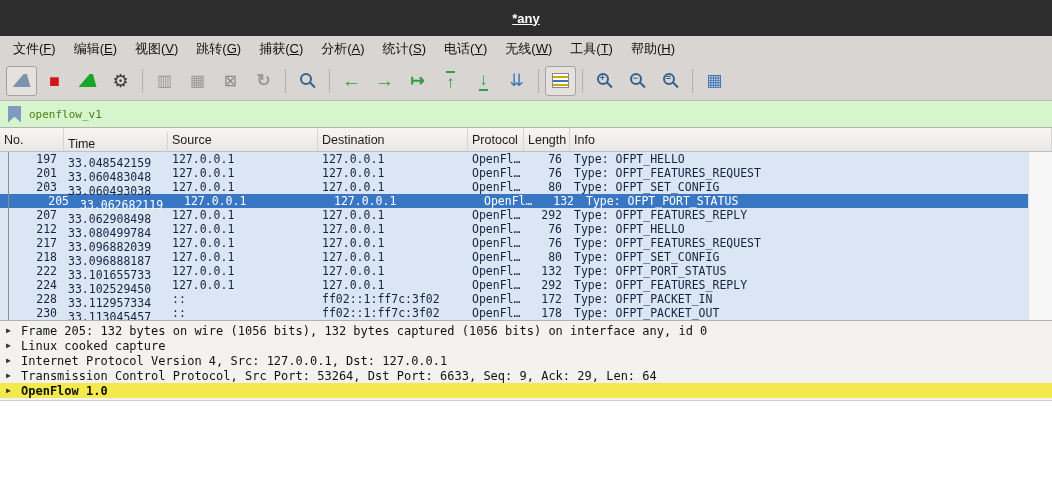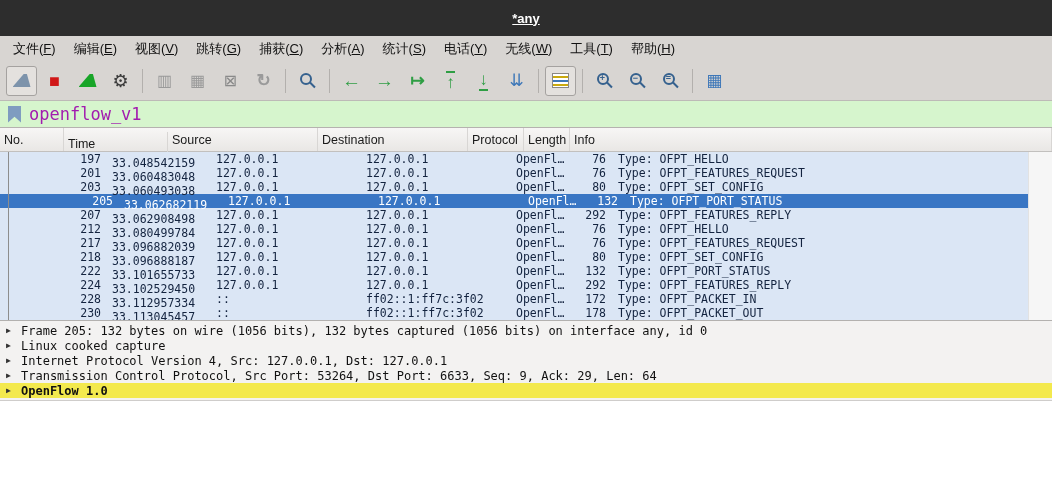--- a/index.html
+++ b/index.html
@@ -36,21 +36,21 @@
   .icon-stripes{width:17px;height:15px;display:inline-block;border:1px solid #8a8885;background:
     linear-gradient(to bottom,#fff 0 2px,#caa90e 2px 4px,#fff 4px 6px,#3d77b8 6px 8px,
     #fff 8px 10px,#caa90e 10px 12px,#fff 12px 13px,#3d77b8 13px 15px);}
 
   
   .filterbar{height:27px;flex:none;background:var(--filter-bg,#d6f5cd);display:flex;
     align-items:center;border-bottom:1px solid #b5b2af;padding-left:5px;}
   .bookmark{width:13px;height:17px;flex:none;background:#7f9cc0;margin:0 8px 0 3px;
     clip-path:polygon(0 0,100% 0,100% 100%,50% 66%,0 100%);}
   .filter-input{flex:1;height:100%;border:none;background:transparent;outline:none;
-    font-family:"DejaVu Sans Mono","Liberation Mono",monospace;font-size:17px;color:#a21caf;}
+    font-family:"DejaVu Sans Mono","Liberation Mono",monospace;font-size:11px;color:#4d7c0f;}
 
   
   .pkt-header{height:24px;flex:none;display:flex;align-items:center;
     background:linear-gradient(#f7f6f5,#e9e7e5);border-bottom:1px solid #c2c0be;
     font-size:12.5px;color:#1a1a1a;}
   .pkt-header .pcol{border-right:1px solid #d8d6d4;height:100%;display:flex;align-items:center;}
 
   .pcol{padding:0 4px;overflow:hidden;white-space:nowrap;flex:none;}
   .col-no{width:64px;}
   .col-time{width:104px;margin-top:8px;}
@@ -61,21 +61,21 @@
   .col-info{flex:1 1 auto;min-width:0;}
 
   
   .pkt-body-wrap{flex:none;display:flex;background:#fff;}
   .pkt-body{position:relative;width:1028px;height:168px;overflow:hidden;}
   .pkt-body::before{content:"";position:absolute;left:8px;top:0;bottom:0;width:1px;
     background:#8d8d8d;z-index:2;}
   .prow{display:flex;height:14px;align-items:center;background:var(--row-bg,#dbe6f5);
     color:var(--row-text,#13233f);font-family:"DejaVu Sans Mono","Liberation Mono",monospace;
     font-size:11.5px;cursor:default;}
-  .prow .col-no{text-align:right;padding-right:7px;margin-left:44px;}
+  .prow .col-no{text-align:right;padding-right:7px;}
   .prow .col-length{text-align:right;padding-right:8px;}
   .prow.selected{background:var(--selected-row-bg,#3976c4);color:var(--selected-row-text,#fff);padding-left:12px;}
   .pkt-scrollbar{width:24px;background:#f6f6f6;border-left:1px solid #e2e2e2;}
 
   
   .details{flex:none;background:var(--details-bg,#f3f2f1);border-top:1px solid #b3b1af;
     padding:2px 0;}
   .drow{display:flex;align-items:center;height:15px;padding-left:6px;
     font-family:"DejaVu Sans Mono","Liberation Mono",monospace;font-size:12px;color:#111;}
   .expander{width:15px;flex:none;font-size:8px;color:#333;line-height:1;}

